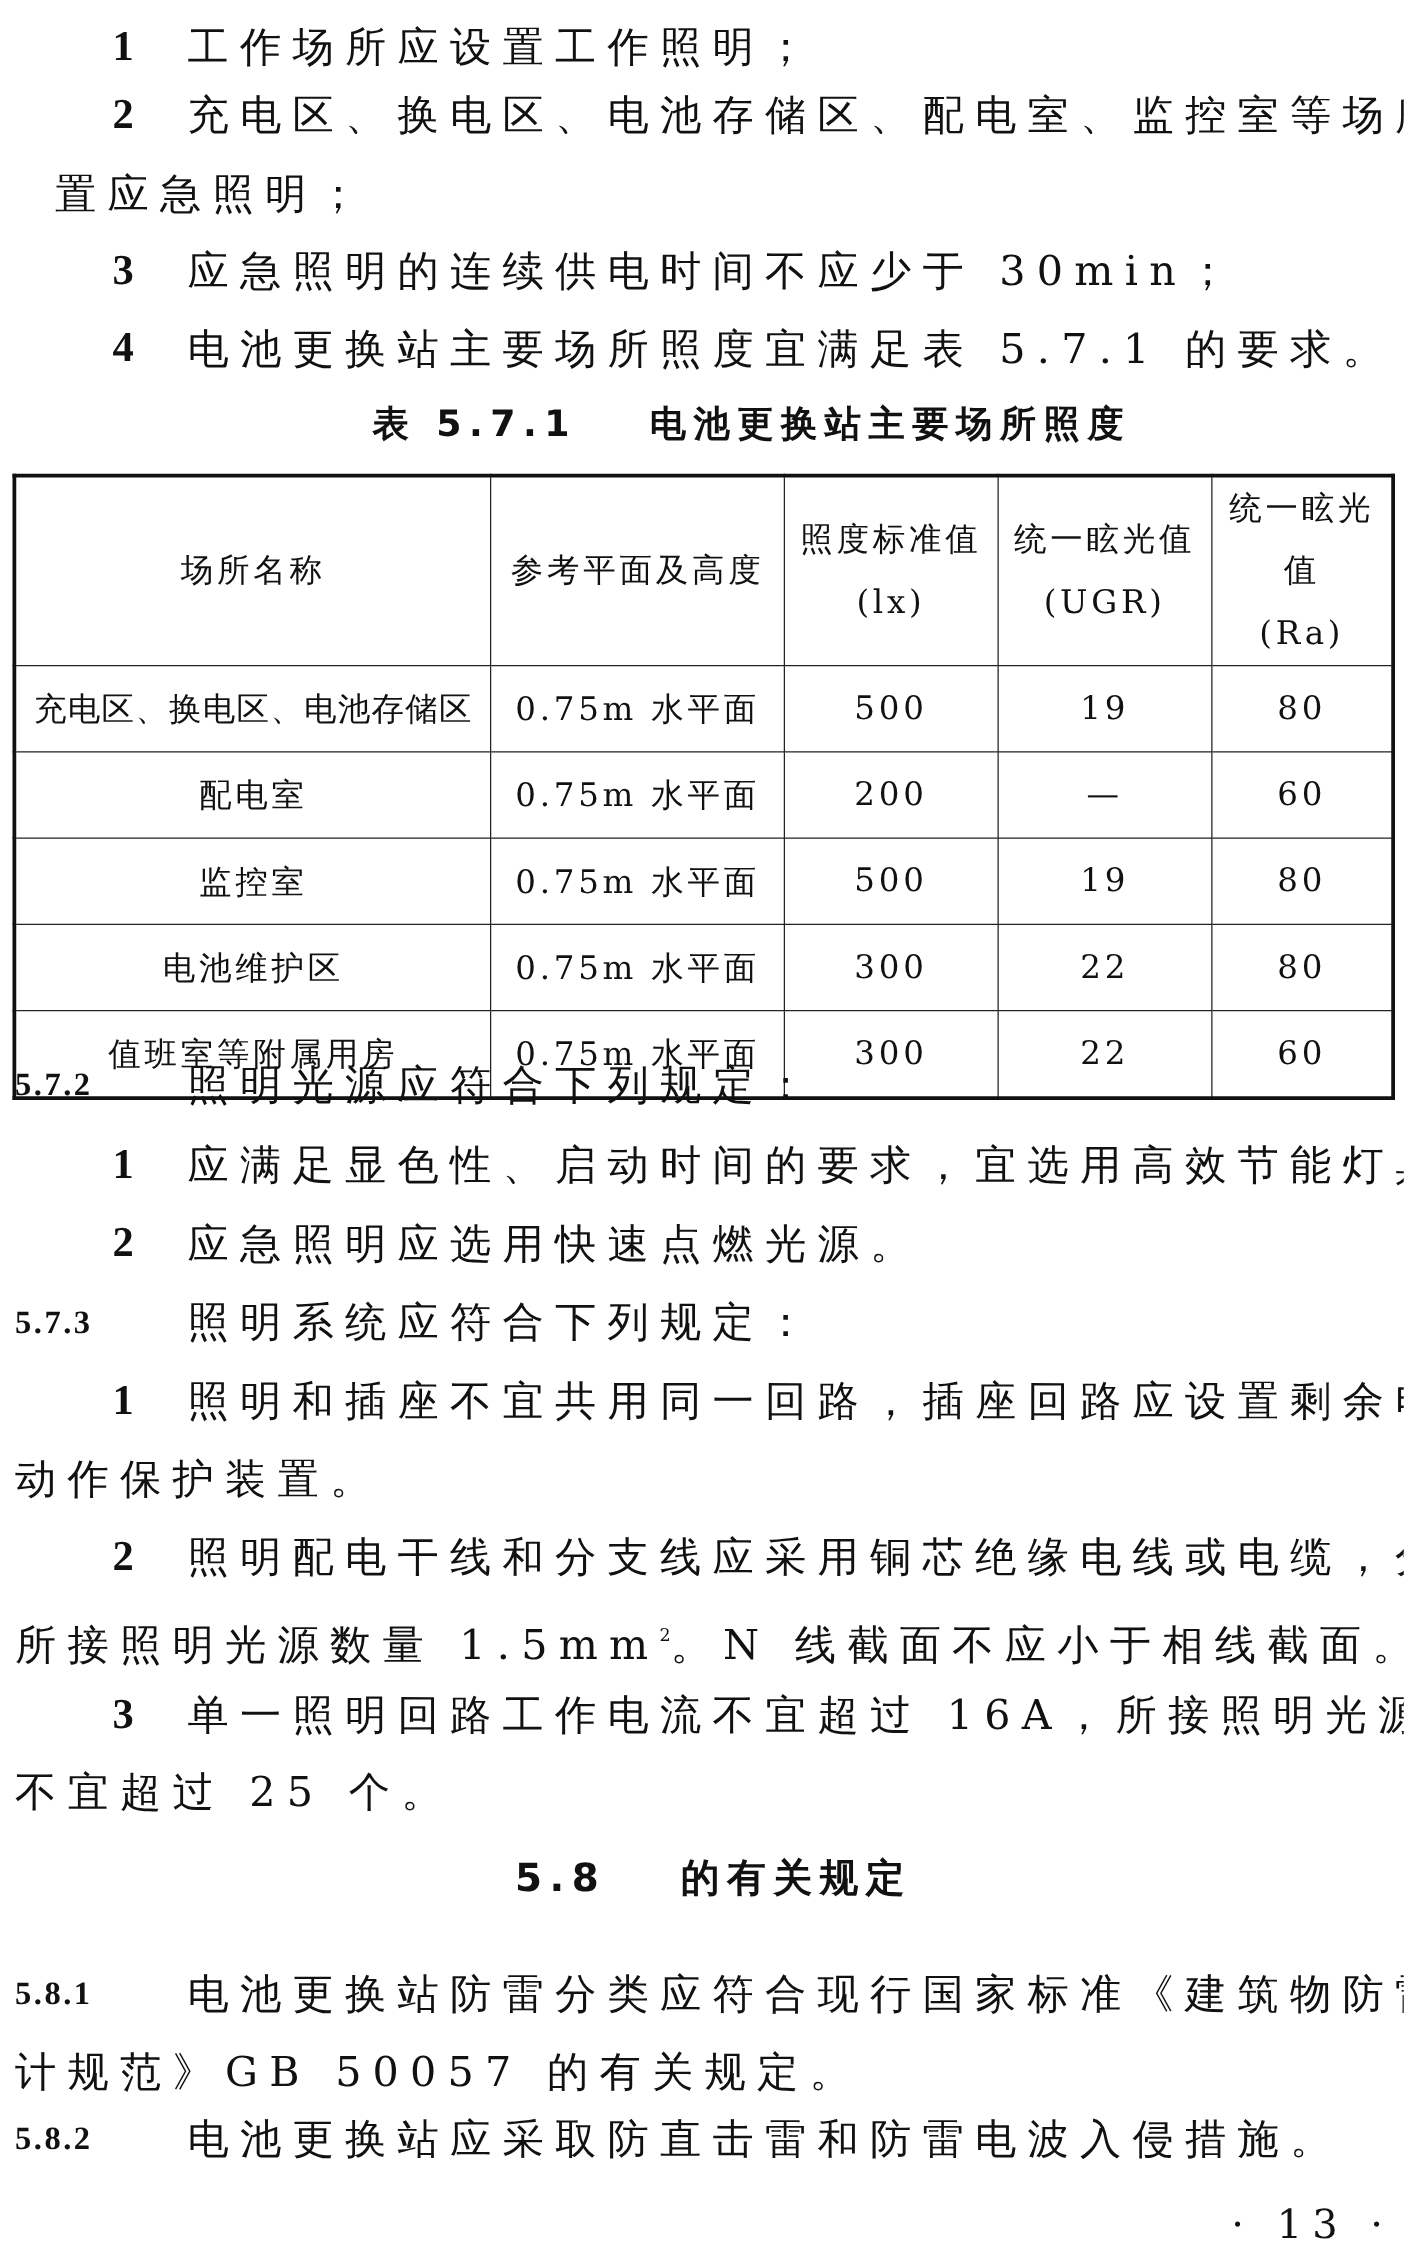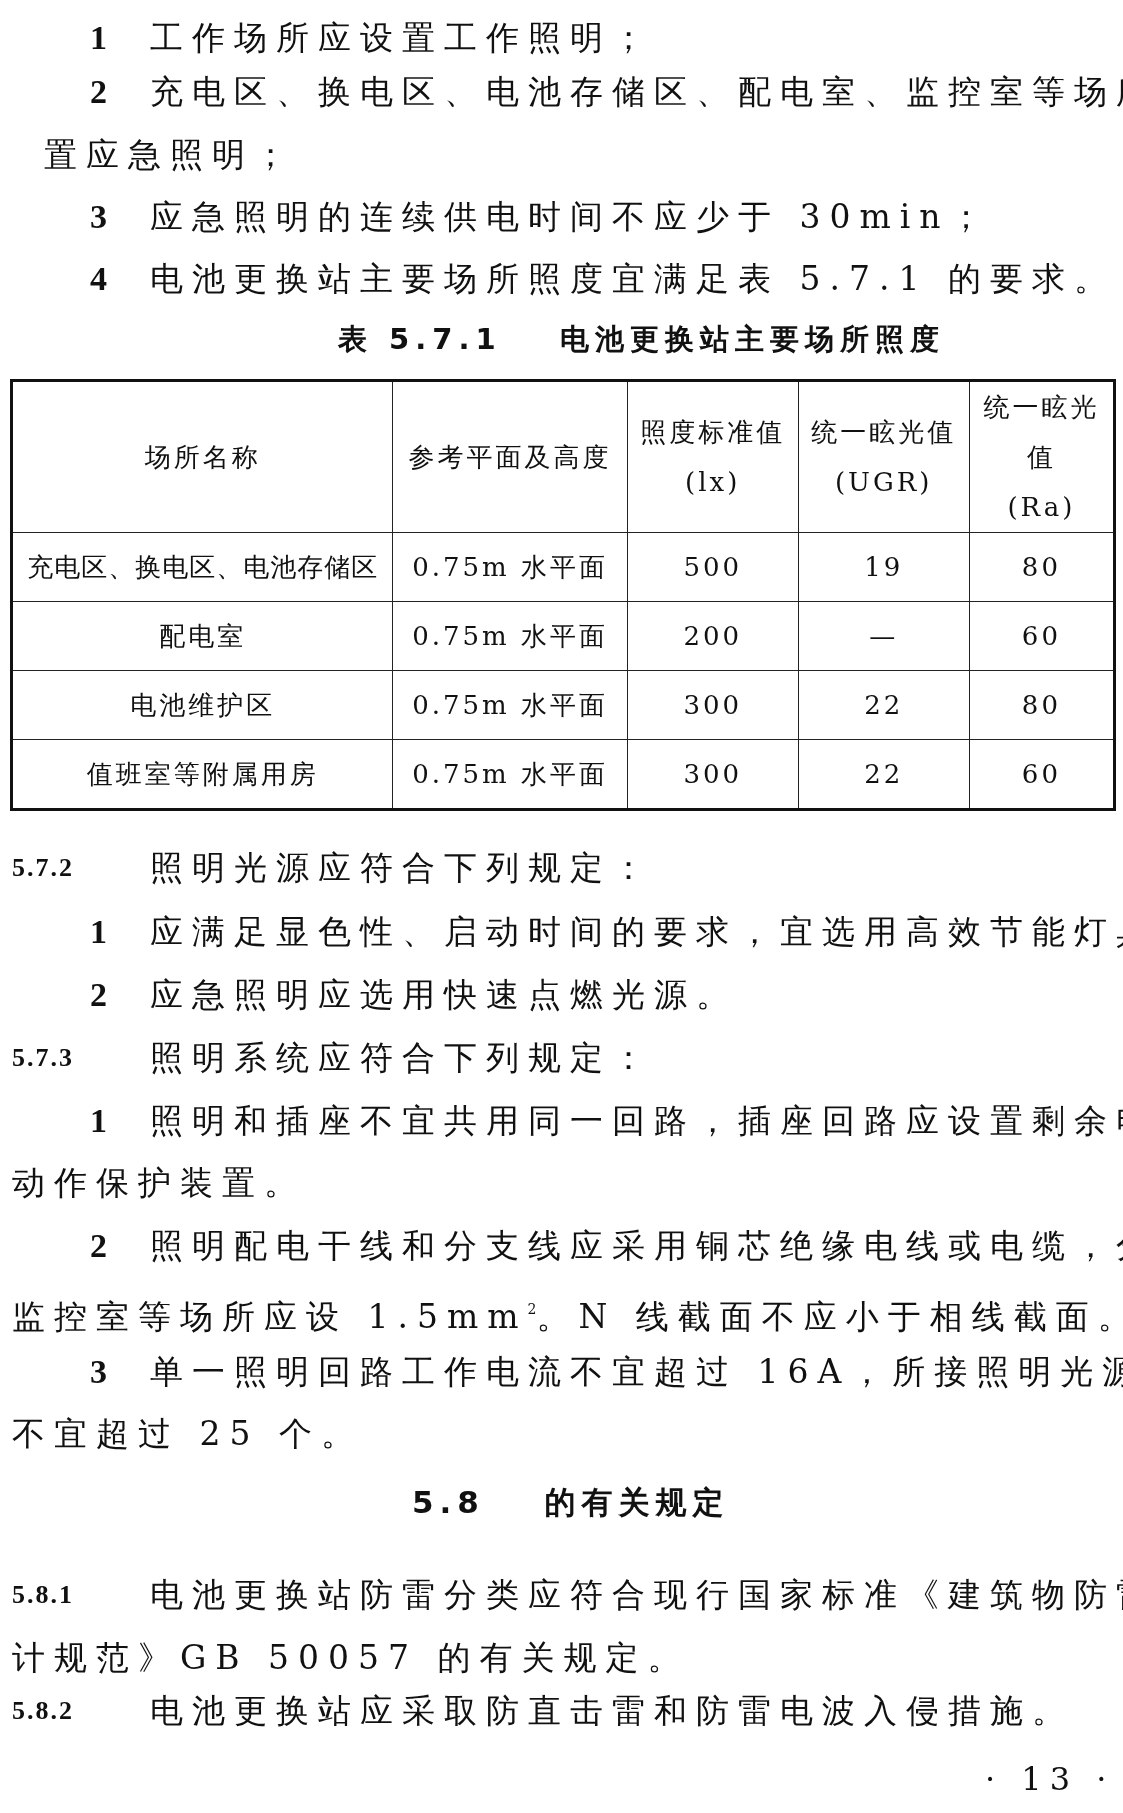--- a/index.html
+++ b/index.html
@@ -37,21 +37,21 @@
 </div>
 <div class="line" style="top:195px;">
   <span class="num" style="left:90px;">3</span>
   <span class="txt" style="left:150px;">应急照明的连续供电时间不应少于 30min；</span>
 </div>
 <div class="line" style="top:257px;">
   <span class="num" style="left:90px;">4</span>
   <span class="txt" style="left:150px;">电池更换站主要场所照度宜满足表 5.7.1 的要求。</span>
 </div>
 
-<div class="heading" style="left:298px; top:320px; font-size:29px;margin-left:40px;">
+<div class="heading" style="left:298px; top:320px; font-size:29px;">
   <span>表 5.7.1</span>
   <span style="display:inline-block; width:26px;"></span>
   <span>电池更换站主要场所照度</span>
 </div>
 
 <table class="lux">
   <thead>
     <tr>
       <th class="col1"><span>场所名称</span></th>
       <th class="col2"><span>参考平面及高度</span></th>
@@ -76,20 +76,27 @@
       <td>500</td>
       <td>19</td>
       <td>80</td>
     </tr>
     <tr>
       <td>配电室</td>
       <td>0.75m 水平面</td>
       <td>200</td>
       <td>—</td>
       <td>60</td>
+    </tr>
+    <tr>
+      <td>监控室</td>
+      <td>0.75m 水平面</td>
+      <td>500</td>
+      <td>19</td>
+      <td>80</td>
     </tr>
     <tr>
       <td>电池维护区</td>
       <td>0.75m 水平面</td>
       <td>300</td>
       <td>22</td>
       <td>80</td>
     </tr>
     <tr>
       <td>值班室等附属用房</td>
@@ -123,21 +130,21 @@
   <span class="txt" style="left:150px;">照明和插座不宜共用同一回路，插座回路应设置剩余电流</span>
 </div>
 <div class="line" style="top:1161px;">
   <span class="txt" style="left:12px;">动作保护装置。</span>
 </div>
 <div class="line" style="top:1224px;">
   <span class="num" style="left:90px;">2</span>
   <span class="txt" style="left:150px;">照明配电干线和分支线应采用铜芯绝缘电线或电缆，分支</span>
 </div>
 <div class="line" style="top:1287px;">
-  <span class="txt" style="left:12px;"><span>监控室等场所应设 1.5mm</span><sup>2</sup><span>。N 线截面不应小于相线截面。</span></span>
+  <span class="txt" style="left:12px;"><span>所接照明光源数量 1.5mm</span><sup>2</sup><span>。N 线截面不应小于相线截面。</span></span>
 </div>
 <div class="line" style="top:1350px;">
   <span class="num" style="left:90px;">3</span>
   <span class="txt" style="left:150px;">单一照明回路工作电流不宜超过 16A，所接照明光源数量</span>
 </div>
 <div class="line" style="top:1412px;">
   <span class="txt" style="left:12px;">不宜超过 25 个。</span>
 </div>
 
 <div class="heading" style="left:412px; top:1482px; font-size:31px;">

